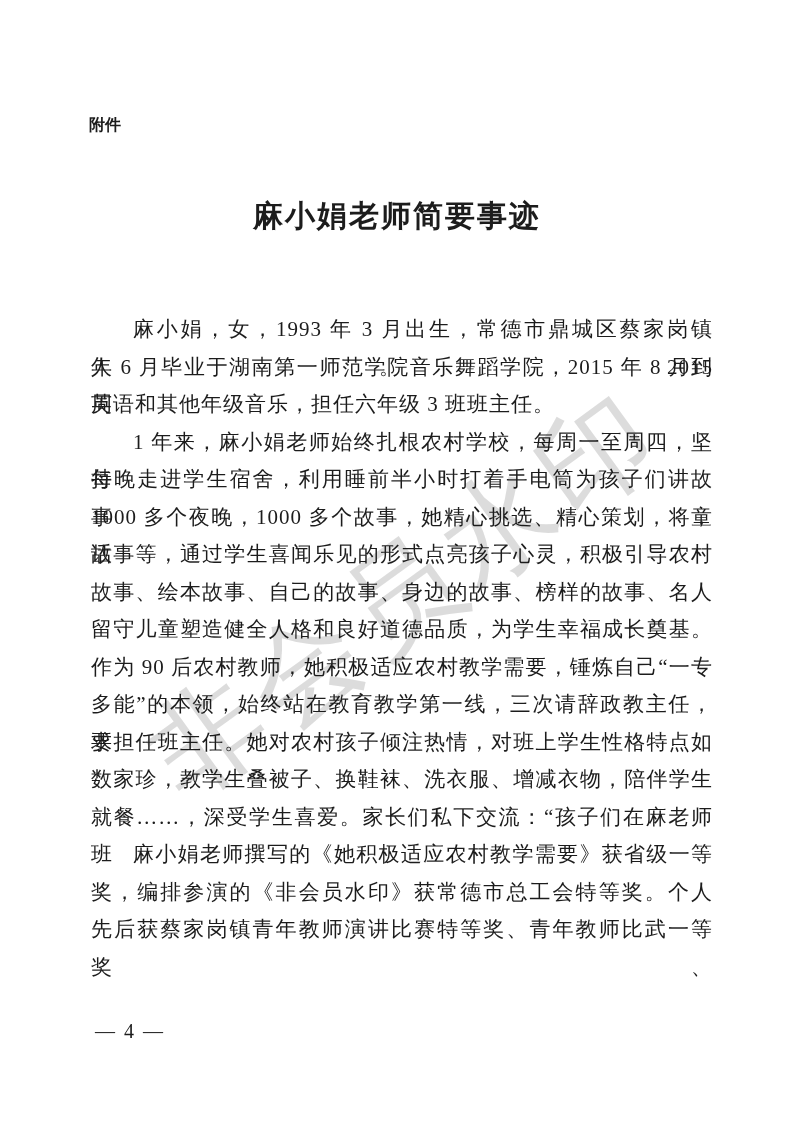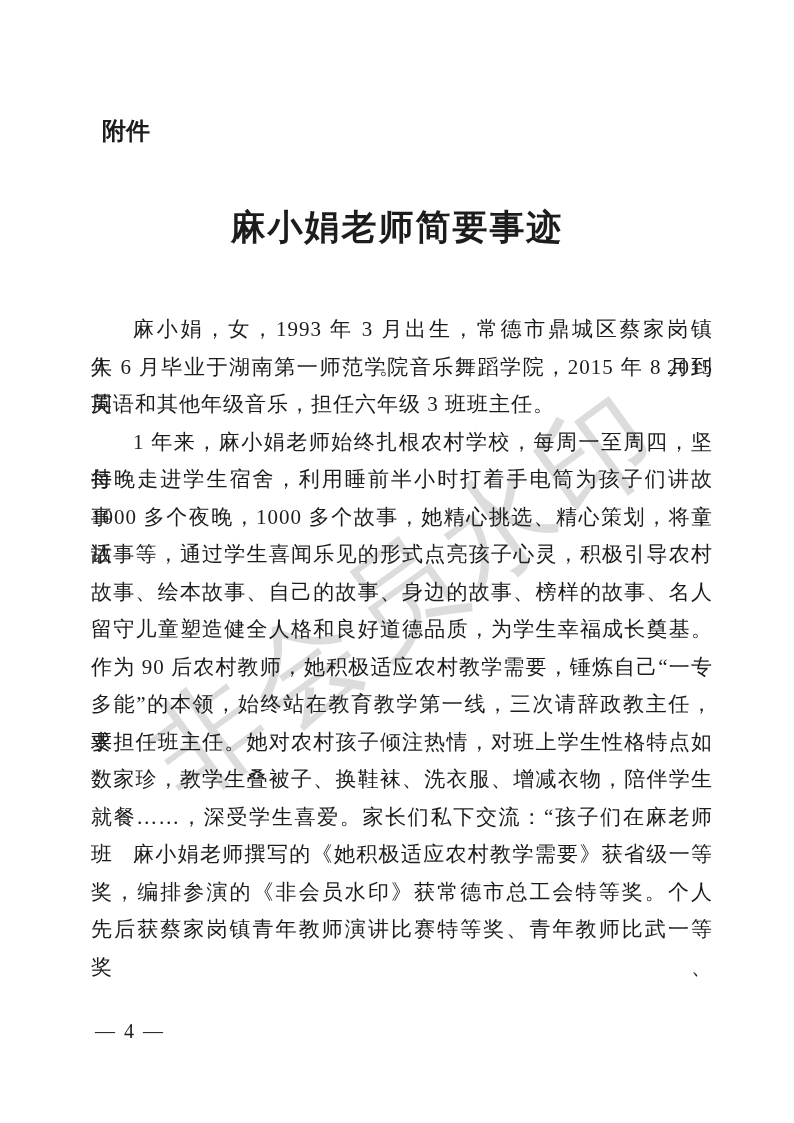--- a/index.html
+++ b/index.html
@@ -21,33 +21,33 @@
     letter-spacing:8px;
     white-space:nowrap;
     color:#d7d7d7;
     opacity:.85;
     z-index:0;
     pointer-events:none;
     user-select:none;
   }
   .attachment{
     position:absolute;
-    left:102px;top:115px;
+    left:89px;top:115px;
     font-family:Liberation Serif, serif;
     font-weight:600;
-    font-size:24px;
+    font-size:16px;
     z-index:1;
   }
   .doc-title{
     position:absolute;
-    left:0;top:204px;
+    left:0;top:196px;
     width:794px;
     text-align:center;
     font-weight:bold;
-    font-size:35px;
+    font-size:30px;
     letter-spacing:2px;
     z-index:1;
   }
   .body-text{
     position:absolute;
     left:91px;top:311px;
     width:622px;
     font-size:21px;
     letter-spacing:1px;
     z-index:1;

